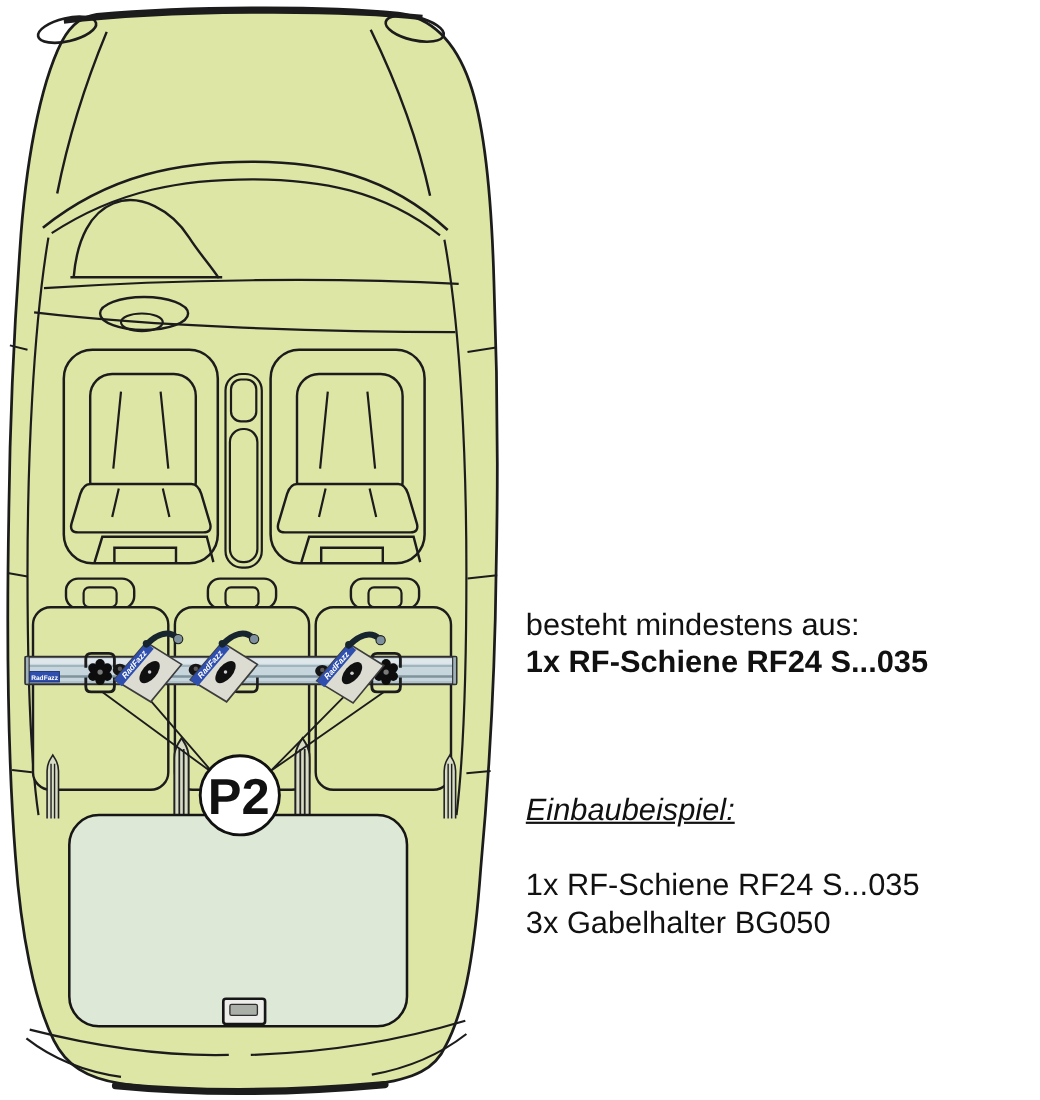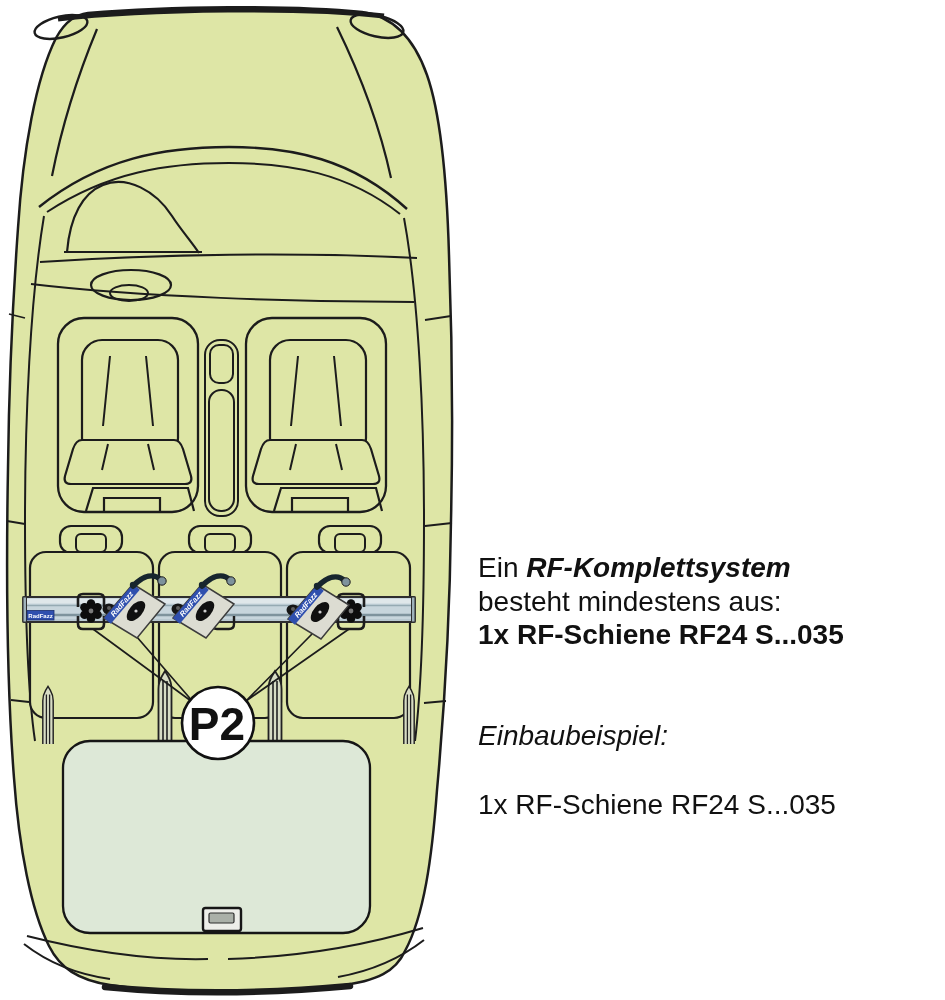--- a/index.html
+++ b/index.html
@@ -7,21 +7,21 @@
        font-family:"Liberation Sans",sans-serif;color:#111;overflow:hidden}
   #stage{position:absolute;left:0;top:0;width:945px;height:1000px}
   svg{position:absolute;left:0;top:0}
   
   .ol{stroke:#1c1c1c;fill:none}
   .bf{fill:#dee6a6;stroke:#1c1c1c}
   .thin{stroke-width:1.8}
   
   .txt{position:absolute;left:478px;font-size:28px;line-height:33.5px;white-space:nowrap}
   .intro{top:551px}
-  .heading{top:719px;font-style:italic;}
+  .heading{top:719px;font-style:italic;text-decoration:underline}
   .list{top:788px}
   .b{font-weight:bold}
   .bi{font-weight:bold;font-style:italic}
 </style>
 </head>
 <body>
 
 <div id="stage">
 
 <svg width="460" height="1000" viewBox="0 0 460 1000">
@@ -158,24 +158,24 @@
   <use href="#gHolder" transform="translate(320,612)"></use>
   <text transform="translate(136 611) rotate(-49.5 -14 -7)" x="-14" y="-4.5" font-size="7.5" font-weight="bold" font-style="italic" fill="#ffffff" text-anchor="middle" font-family="Liberation Sans, sans-serif">RadFazz</text>
   <text transform="translate(205 611) rotate(-49.5 -14 -7)" x="-14" y="-4.5" font-size="7.5" font-weight="bold" font-style="italic" fill="#ffffff" text-anchor="middle" font-family="Liberation Sans, sans-serif">RadFazz</text>
   <text transform="translate(320 612) rotate(-49.5 -14 -7)" x="-14" y="-4.5" font-size="7.5" font-weight="bold" font-style="italic" fill="#ffffff" text-anchor="middle" font-family="Liberation Sans, sans-serif">RadFazz</text>
 
   <circle cx="218" cy="723" r="36" fill="#ffffff" stroke="#111" stroke-width="2.6"></circle>
   <text x="217" y="724" font-size="46" font-weight="bold" fill="#111" text-anchor="middle" dominant-baseline="central" font-family="Liberation Sans, sans-serif">P2</text>
 </svg>
 
 <div class="txt intro">
-  <div><span>Ein </span><span class="bi">RF-Komplettsystem</span></div>
   <div>besteht mindestens aus:</div>
   <div class="b">1x RF-Schiene RF24 S...035</div>
 </div>
 
 <div class="txt heading">Einbaubeispiel:</div>
 
 <div class="txt list">
   <div>1x RF-Schiene RF24 S...035</div>
+  <div>3x Gabelhalter BG050</div>
 </div>
 
 </div>
 
 </body></html>

